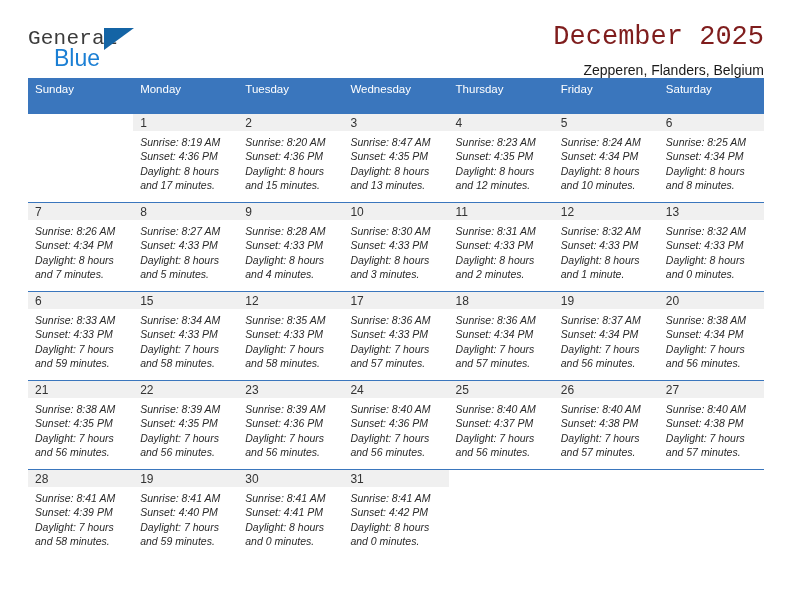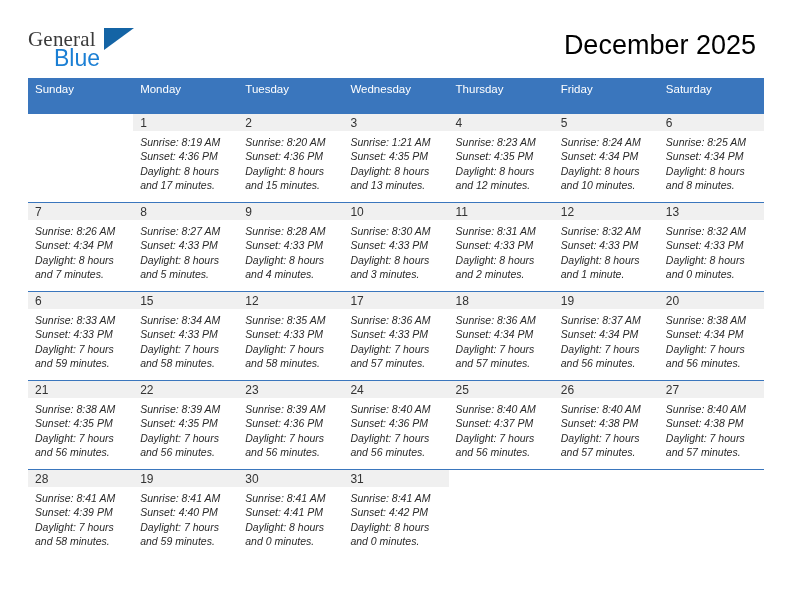--- a/index.html
+++ b/index.html
@@ -34,21 +34,21 @@
   .brand {
     position: relative;
     width: 140px;
     padding-top: 6px;
   }
   .brand-general {
     font-size: 21px;
     color: #3b3b3b;
     letter-spacing: .2px;
     line-height: 22px;
-    font-family: Liberation Serif, serif;
+    font-family: Liberation Mono, monospace;
   }
   .brand-blue {
     font-size: 23px;
     color: #1b7fd4;
     line-height: 21px;
     margin-left: 26px;
     display: block;
     margin-top: -2px;
   }
   .brand-tri {
@@ -59,24 +59,25 @@
     height: 0;
     border-left: 30px solid #1464a5;
     border-bottom: 22px solid transparent;
   }
   .titlewrap {
     text-align: right;
     padding-top: 0px;
   }
   .cal-title {
     font-size: 27px;
-    color: #000000;
+    color: #7f1d1d;
     line-height: 30px;
     font-weight: normal;
-    margin: 8px;
+    margin: 0;
+    font-family: Liberation Mono, monospace;
   }
   .cal-sub {
     font-size: 14px;
     color: #1a1a1a;
     line-height: 18px;
     margin: 9px 0 0 0;
   }
 
   
   .cal {
@@ -141,20 +142,21 @@
   <div class="top">
 
     <div class="brand">
       <span class="brand-general">General</span>
       <span class="brand-tri"></span>
       <span class="brand-blue">Blue</span>
     </div>
 
     <div class="titlewrap">
       <h1 class="cal-title">December 2025</h1>
+      <p class="cal-sub">Zepperen, Flanders, Belgium</p>
     </div>
 
   </div>
 
   <table class="cal">
     <thead>
       <tr>
         <th>Sunday</th>
         <th>Monday</th>
         <th>Tuesday</th>
@@ -183,21 +185,21 @@
             <div class="info">
               <div>Sunrise: 8:20 AM</div>
               <div>Sunset: 4:36 PM</div>
               <div>Daylight: 8 hours</div>
               <div>and 15 minutes.</div>
             </div>
           </td>
           <td>
             <div class="daynum">3</div>
             <div class="info">
-              <div>Sunrise: 1:21 AM</div>
+              <div>Sunrise: 8:47 AM</div>
               <div>Sunset: 4:35 PM</div>
               <div>Daylight: 8 hours</div>
               <div>and 13 minutes.</div>
             </div>
           </td>
           <td>
             <div class="daynum">4</div>
             <div class="info">
               <div>Sunrise: 8:23 AM</div>
               <div>Sunset: 4:35 PM</div>

